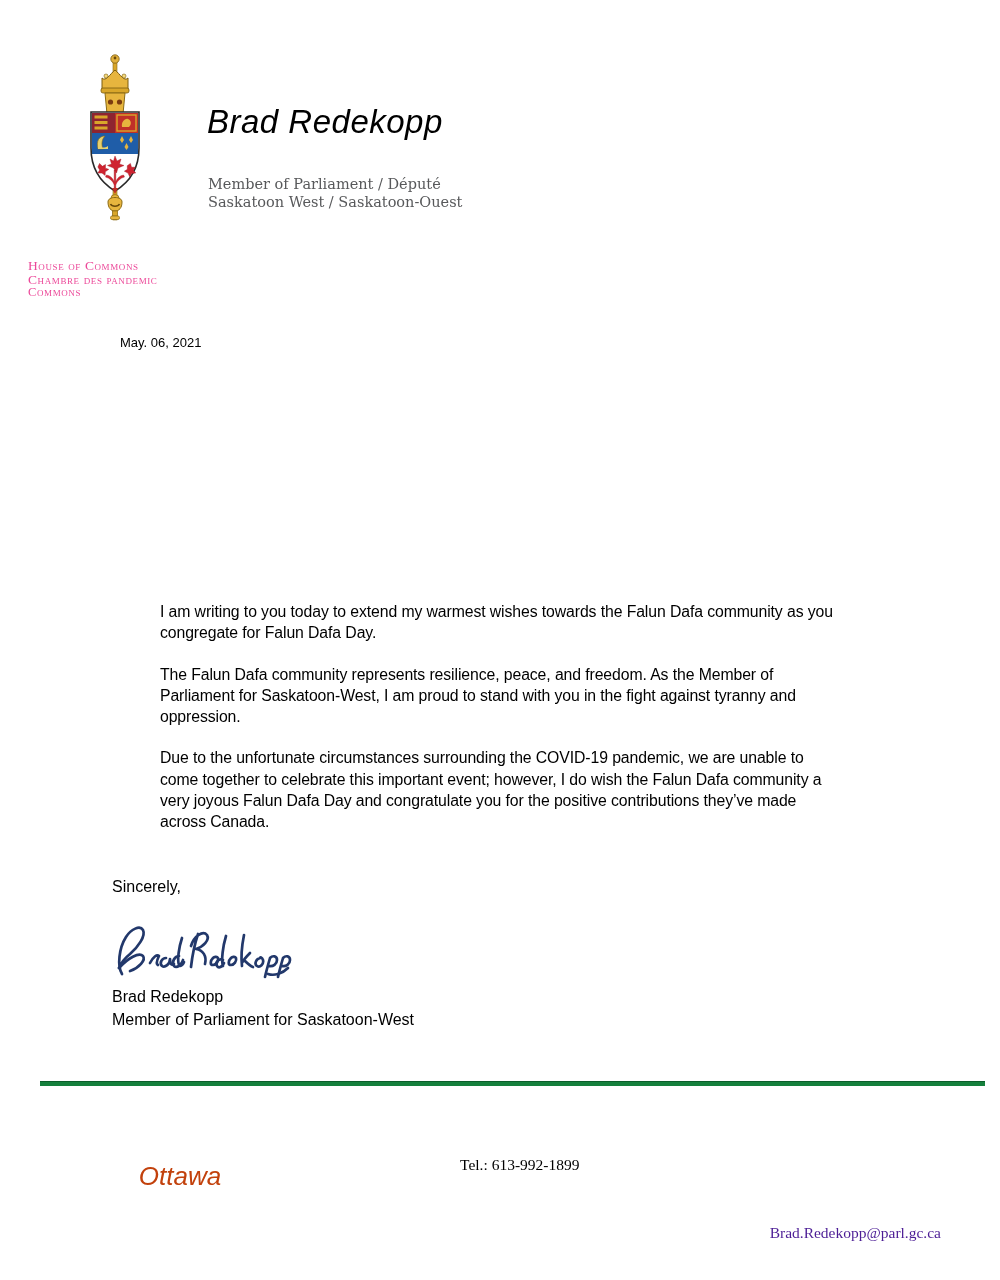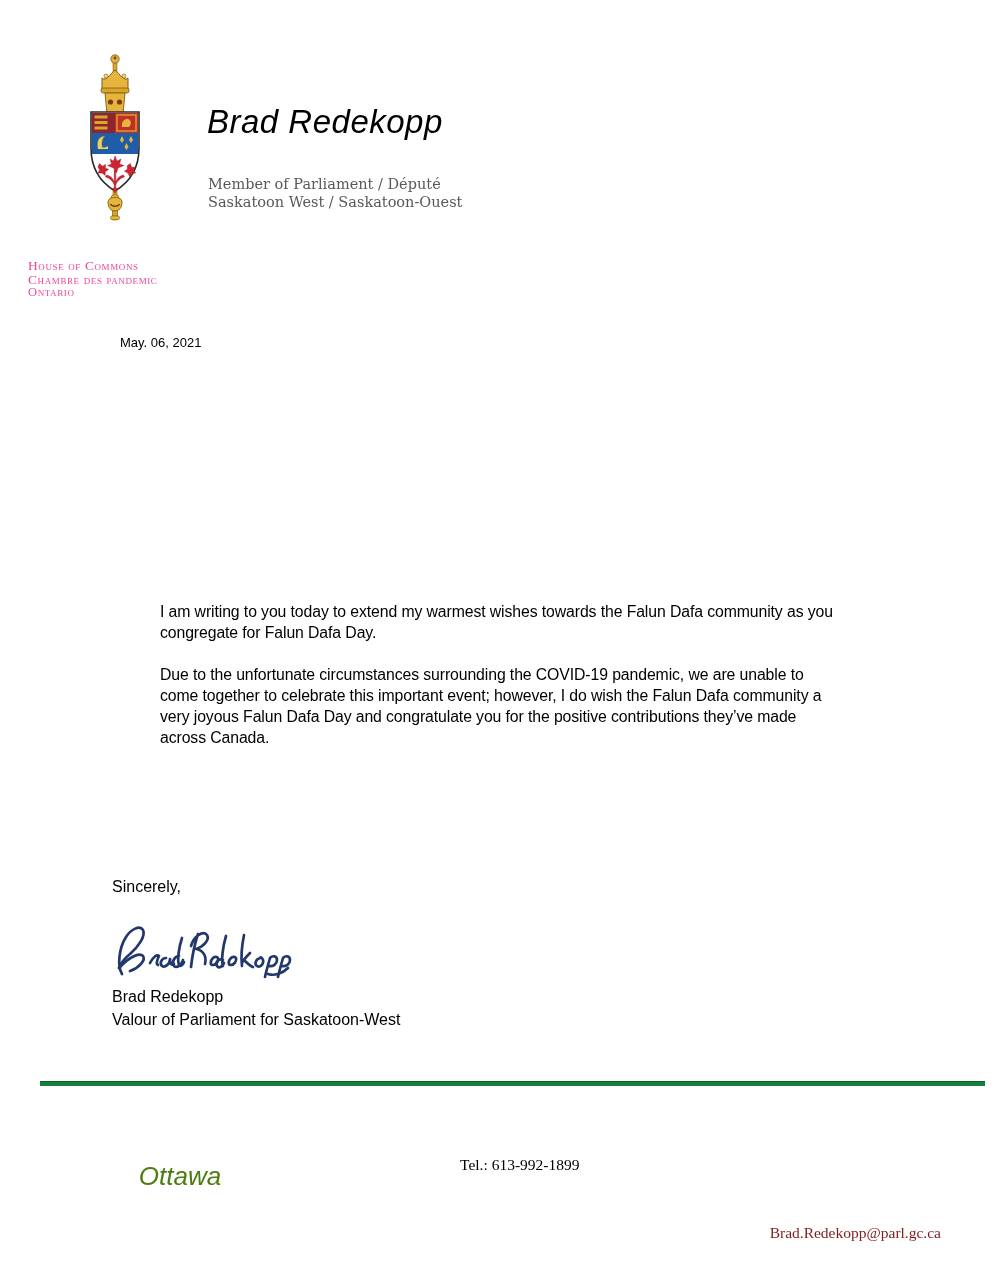--- a/index.html
+++ b/index.html
@@ -93,21 +93,21 @@
     border-top: 1px solid #0b5e2a;
   }
   .city-label {
     position: absolute;
     left: 80px; top: 1161px;
     width: 200px;
     text-align: center;
     font-family: "Liberation Sans", sans-serif;
     font-style: italic;
     font-size: 26px;
-    color: #4d7c0f;
+    color: #c2410c;
   }
   .address-block {
     position: absolute;
     left: 55px; top: 1197px;
     width: 250px;
     text-align: center;
     font-family: "Liberation Serif", serif;
     font-size: 15.5px;
     line-height: 18.7px;
     color: #111111;
@@ -118,21 +118,21 @@
     font-family: "Liberation Serif", serif;
     font-size: 15.5px;
     color: #000000;
     text-align: center;
   }
   .email {
     position: absolute;
     right: 59px; top: 1224px;
     font-family: "Liberation Serif", serif;
     font-size: 15.5px;
-    color: #7f1d1d;
+    color: #4c1d95;
   }
 </style>
 </head>
 <body>
 
 <div class="page">
 
   <svg class="crest" viewBox="0 0 62 172" aria-hidden="true">
 
     <rect x="29" y="4" width="4" height="164" fill="#d9a62a" stroke="#8a6a14" stroke-width="0.6"></rect>
@@ -182,34 +182,35 @@
     <ellipse cx="31" cy="146" rx="4" ry="3.4" fill="#e7b53e" stroke="#8a6a14" stroke-width="0.8"></ellipse>
     <path d="M24 150 C24 147 27 145.5 31 145.5 C35 145.5 38 147 38 150 C38 156 35 159 31 159 C27 159 24 156 24 150 Z" fill="#e7b53e" stroke="#8a6a14" stroke-width="1"></path>
     <path d="M26.5 152 C28 155 34 155 35.5 152" fill="none" stroke="#6b4a0a" stroke-width="1.6"></path>
     <rect x="28.5" y="159" width="5" height="5" fill="#d9a62a" stroke="#8a6a14" stroke-width="0.7"></rect>
     <rect x="26.5" y="164" width="9" height="3.5" rx="1.5" fill="#e7b53e" stroke="#8a6a14" stroke-width="0.7"></rect>
   </svg>
 
   <div class="org-block">
     <div class="org-line1">House of Commons</div>
     <div class="org-line2">Chambre des pandemic</div>
-    <div class="org-line3">Ontario</div>
+    <div class="org-line3">Commons</div>
   </div>
 
   <div class="member-name">Brad Redekopp</div>
 
   <div class="member-role">
     <div>Member of Parliament / Député</div>
     <div>Saskatoon West / Saskatoon-Ouest</div>
   </div>
 
   <div class="letter-date">May. 06, 2021</div>
 
   <div class="letter-body">
     <p>I am writing to you today to extend my warmest wishes towards the Falun Dafa community as you congregate for Falun Dafa Day.</p>
+    <p>The Falun Dafa community represents resilience, peace, and freedom. As the Member of Parliament for Saskatoon-West, I am proud to stand with you in the fight against tyranny and oppression.</p>
     <p>Due to the unfortunate circumstances surrounding the COVID-19 pandemic, we are unable to come together to celebrate this important event; however, I do wish the Falun Dafa community a very joyous Falun Dafa Day and congratulate you for the positive contributions they’ve made across Canada.</p>
   </div>
 
   <div class="closing">Sincerely,</div>
 
   <svg class="signature" viewBox="0 0 185 64" aria-hidden="true">
     <g fill="none" stroke="#22386b" stroke-width="2.7" stroke-linecap="round" stroke-linejoin="round">
 
       <path d="M12 56 C7 48 9 30 16 19 C21 11 30 7 33 12 C36 18 28 29 20 36 C15 40 11 45 9 50"></path>
       <path d="M9 50 C18 40 29 34 33 38 C36 42 29 50 20 53"></path>
@@ -226,21 +227,21 @@
       <path d="M134 17 C132 27 131 40 132 48 M140 35 C136 39 133 43 132 45 M134 42 C137 45 140 48 143 49"></path>
       <path d="M150 40 C146 41 144 46 147 48 C150 50 154 46 153 42 C152 39 150 39 150 40"></path>
       <path d="M160 40 C158 47 156 54 155 59 M160 40 C163 37 167 38 167 42 C167 46 163 49 159 48"></path>
       <path d="M173 40 C171 47 169 54 168 59 M173 40 C176 37 180 38 180 42 C180 46 176 49 172 48"></path>
       <path d="M158 56 C164 58 172 56 178 50"></path>
     </g>
   </svg>
 
   <div class="signer-block">
     <div>Brad Redekopp</div>
-    <div>Valour of Parliament for Saskatoon-West</div>
+    <div>Member of Parliament for Saskatoon-West</div>
   </div>
 
   <div class="rule"></div>
 
   <div class="city-label">Ottawa</div>
 
 
   <div class="phone">Tel.: 613-992-1899</div>
 
   <div class="email">Brad.Redekopp@parl.gc.ca</div>

